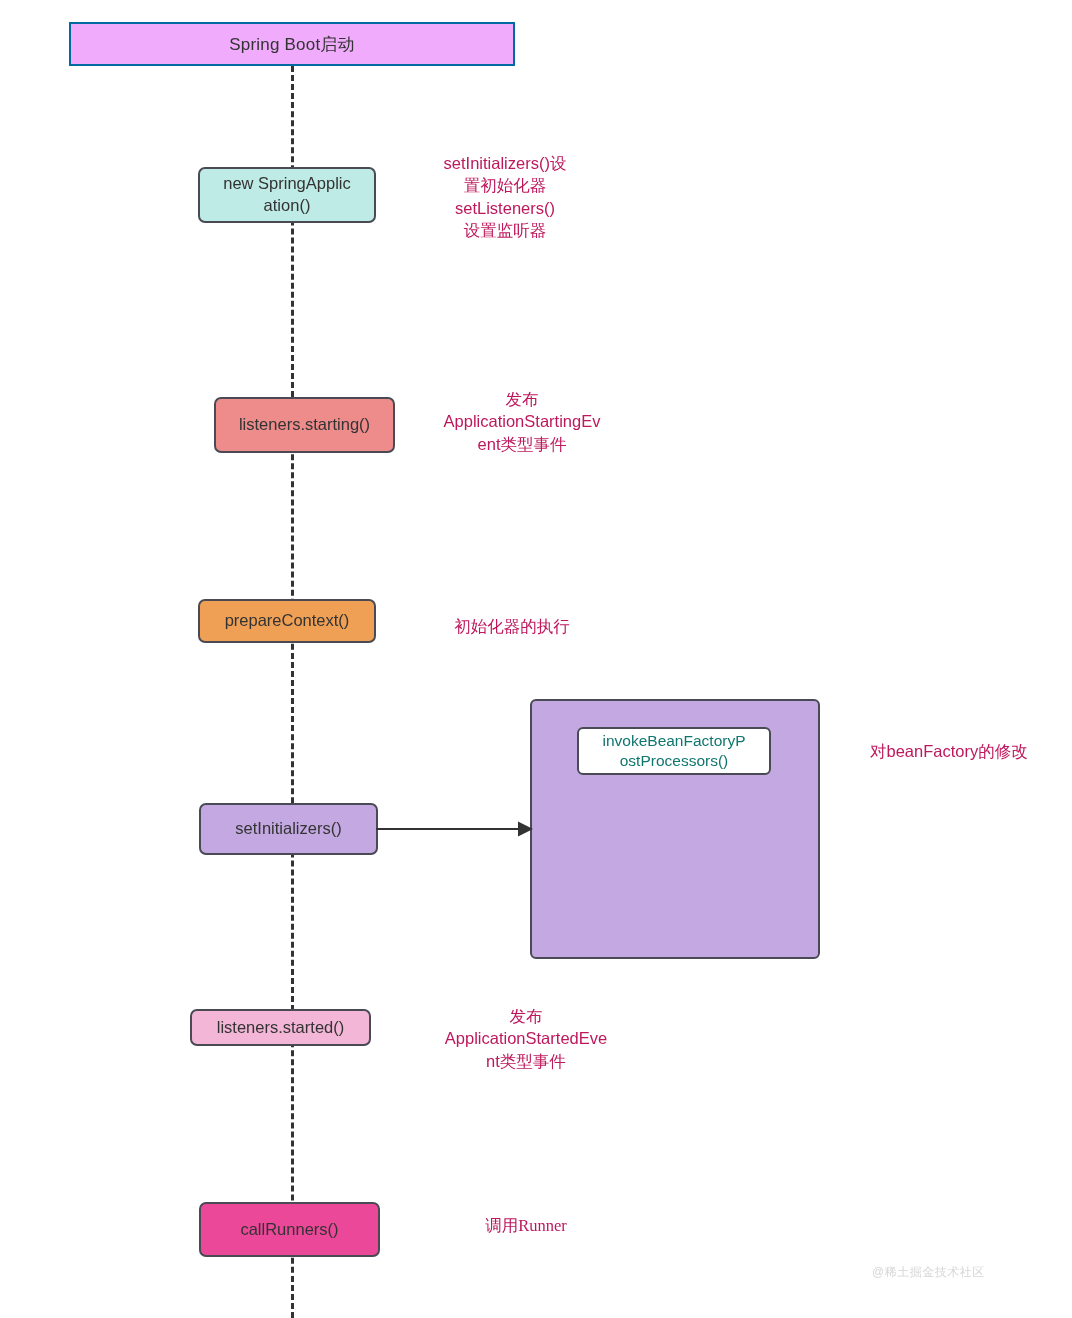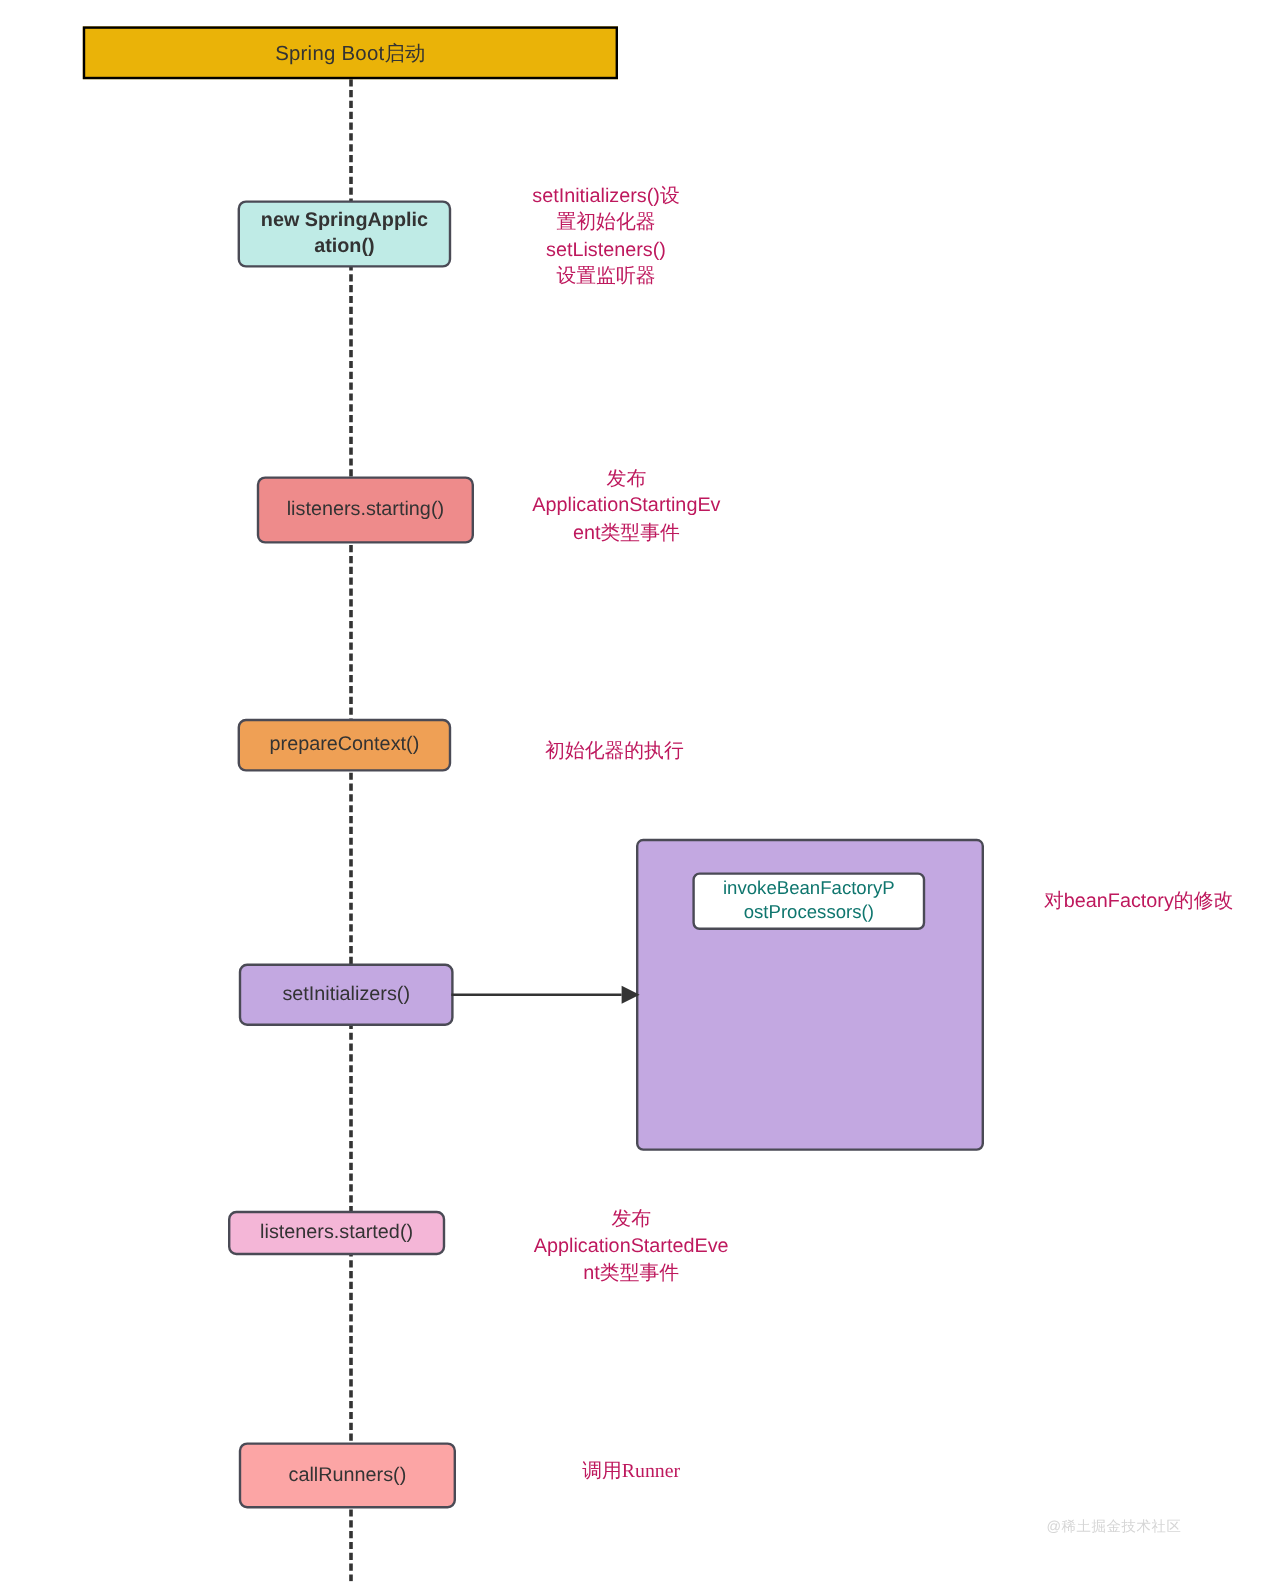--- a/index.html
+++ b/index.html
@@ -29,22 +29,22 @@
     border-left: 3px dashed #333333;
   }
 
   
   .participant {
     position: absolute;
     left: 69px;
     top: 22px;
     width: 446px;
     height: 44px;
-    background: #eab308;
-    border: 2px solid #000000;
+    background: #f0abfc;
+    border: 2px solid #0369a1;
     box-sizing: border-box;
     display: flex;
     align-items: center;
     justify-content: center;
     color: #333333;
     font-size: 17px;
     letter-spacing: .2px;
   }
 
   
@@ -121,21 +121,21 @@
 </style>
 </head>
 <body>
 
 <div id="canvas">
 
   <div class="lifeline"></div>
 
   <div class="participant">Spring Boot启动</div>
 
-  <div class="step-box" style="left:198px; top:167px; width:178px; height:56px; background:#BFEBE6;font-weight:bold;">new SpringApplic
+  <div class="step-box" style="left:198px; top:167px; width:178px; height:56px; background:#BFEBE6;">new SpringApplic
 ation()</div>
   <div class="note" style="left:428px; top:152px; width:154px;">setInitializers()设
 置初始化器
 setListeners()
 设置监听器</div>
 
   <div class="step-box" style="left:214px; top:397px; width:181px; height:56px; background:#EE8B8B;">listeners.starting()</div>
   <div class="note" style="left:424px; top:388px; width:196px;">发布
 ApplicationStartingEv
 ent类型事件</div>
@@ -155,18 +155,18 @@
       <line x1="0" y1="11" x2="142" y2="11" stroke="#333333" stroke-width="2.2"></line>
       <polygon points="142,3.5 157,11 142,18.5" fill="#333333"></polygon>
     </svg>
   </div>
 
   <div class="step-box" style="left:190px; top:1009px; width:181px; height:37px; background:#F4B6D7;">listeners.started()</div>
   <div class="note" style="left:428px; top:1005px; width:196px;">发布
 ApplicationStartedEve
 nt类型事件</div>
 
-  <div class="step-box" style="left:199px; top:1202px; width:181px; height:55px; background:#fca5a5;">callRunners()</div>
+  <div class="step-box" style="left:199px; top:1202px; width:181px; height:55px; background:#ec4899;">callRunners()</div>
   <div class="note" style="left:444px; top:1215px; width:164px;font-family:Liberation Serif, serif;">调用Runner</div>
 
   <div class="watermark">@稀土掘金技术社区</div>
 
 </div>
 
 </body></html>

